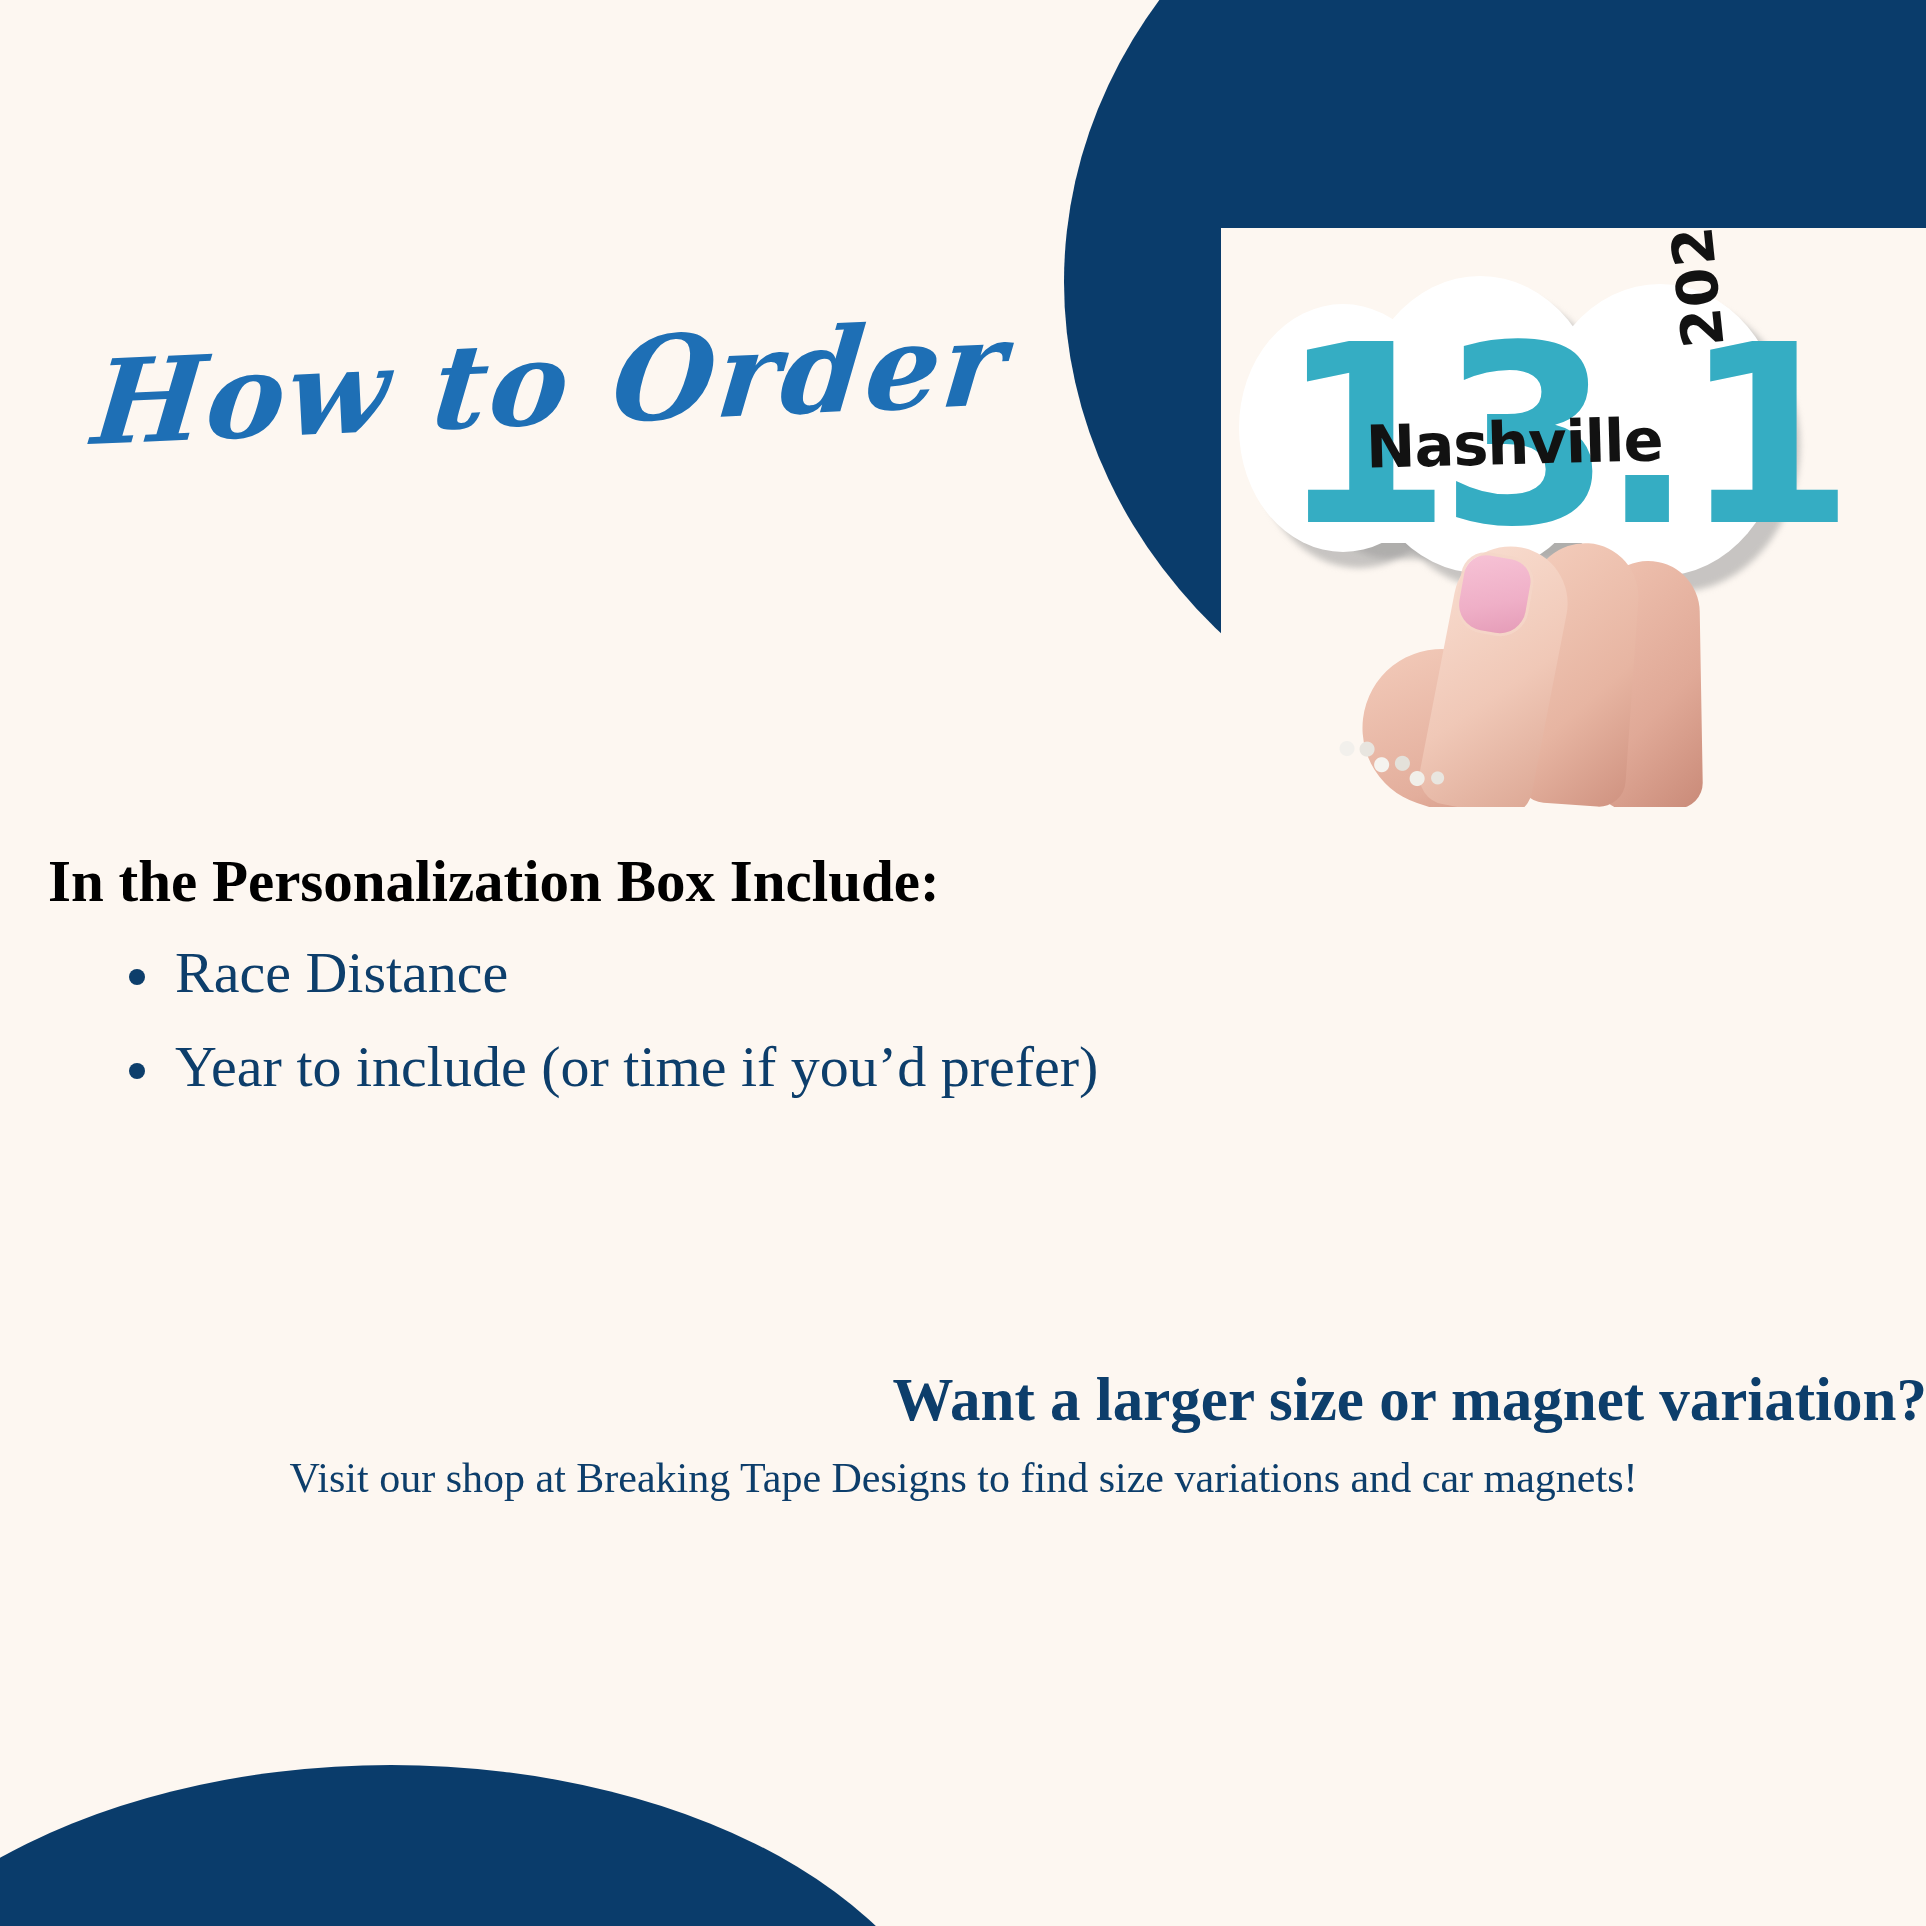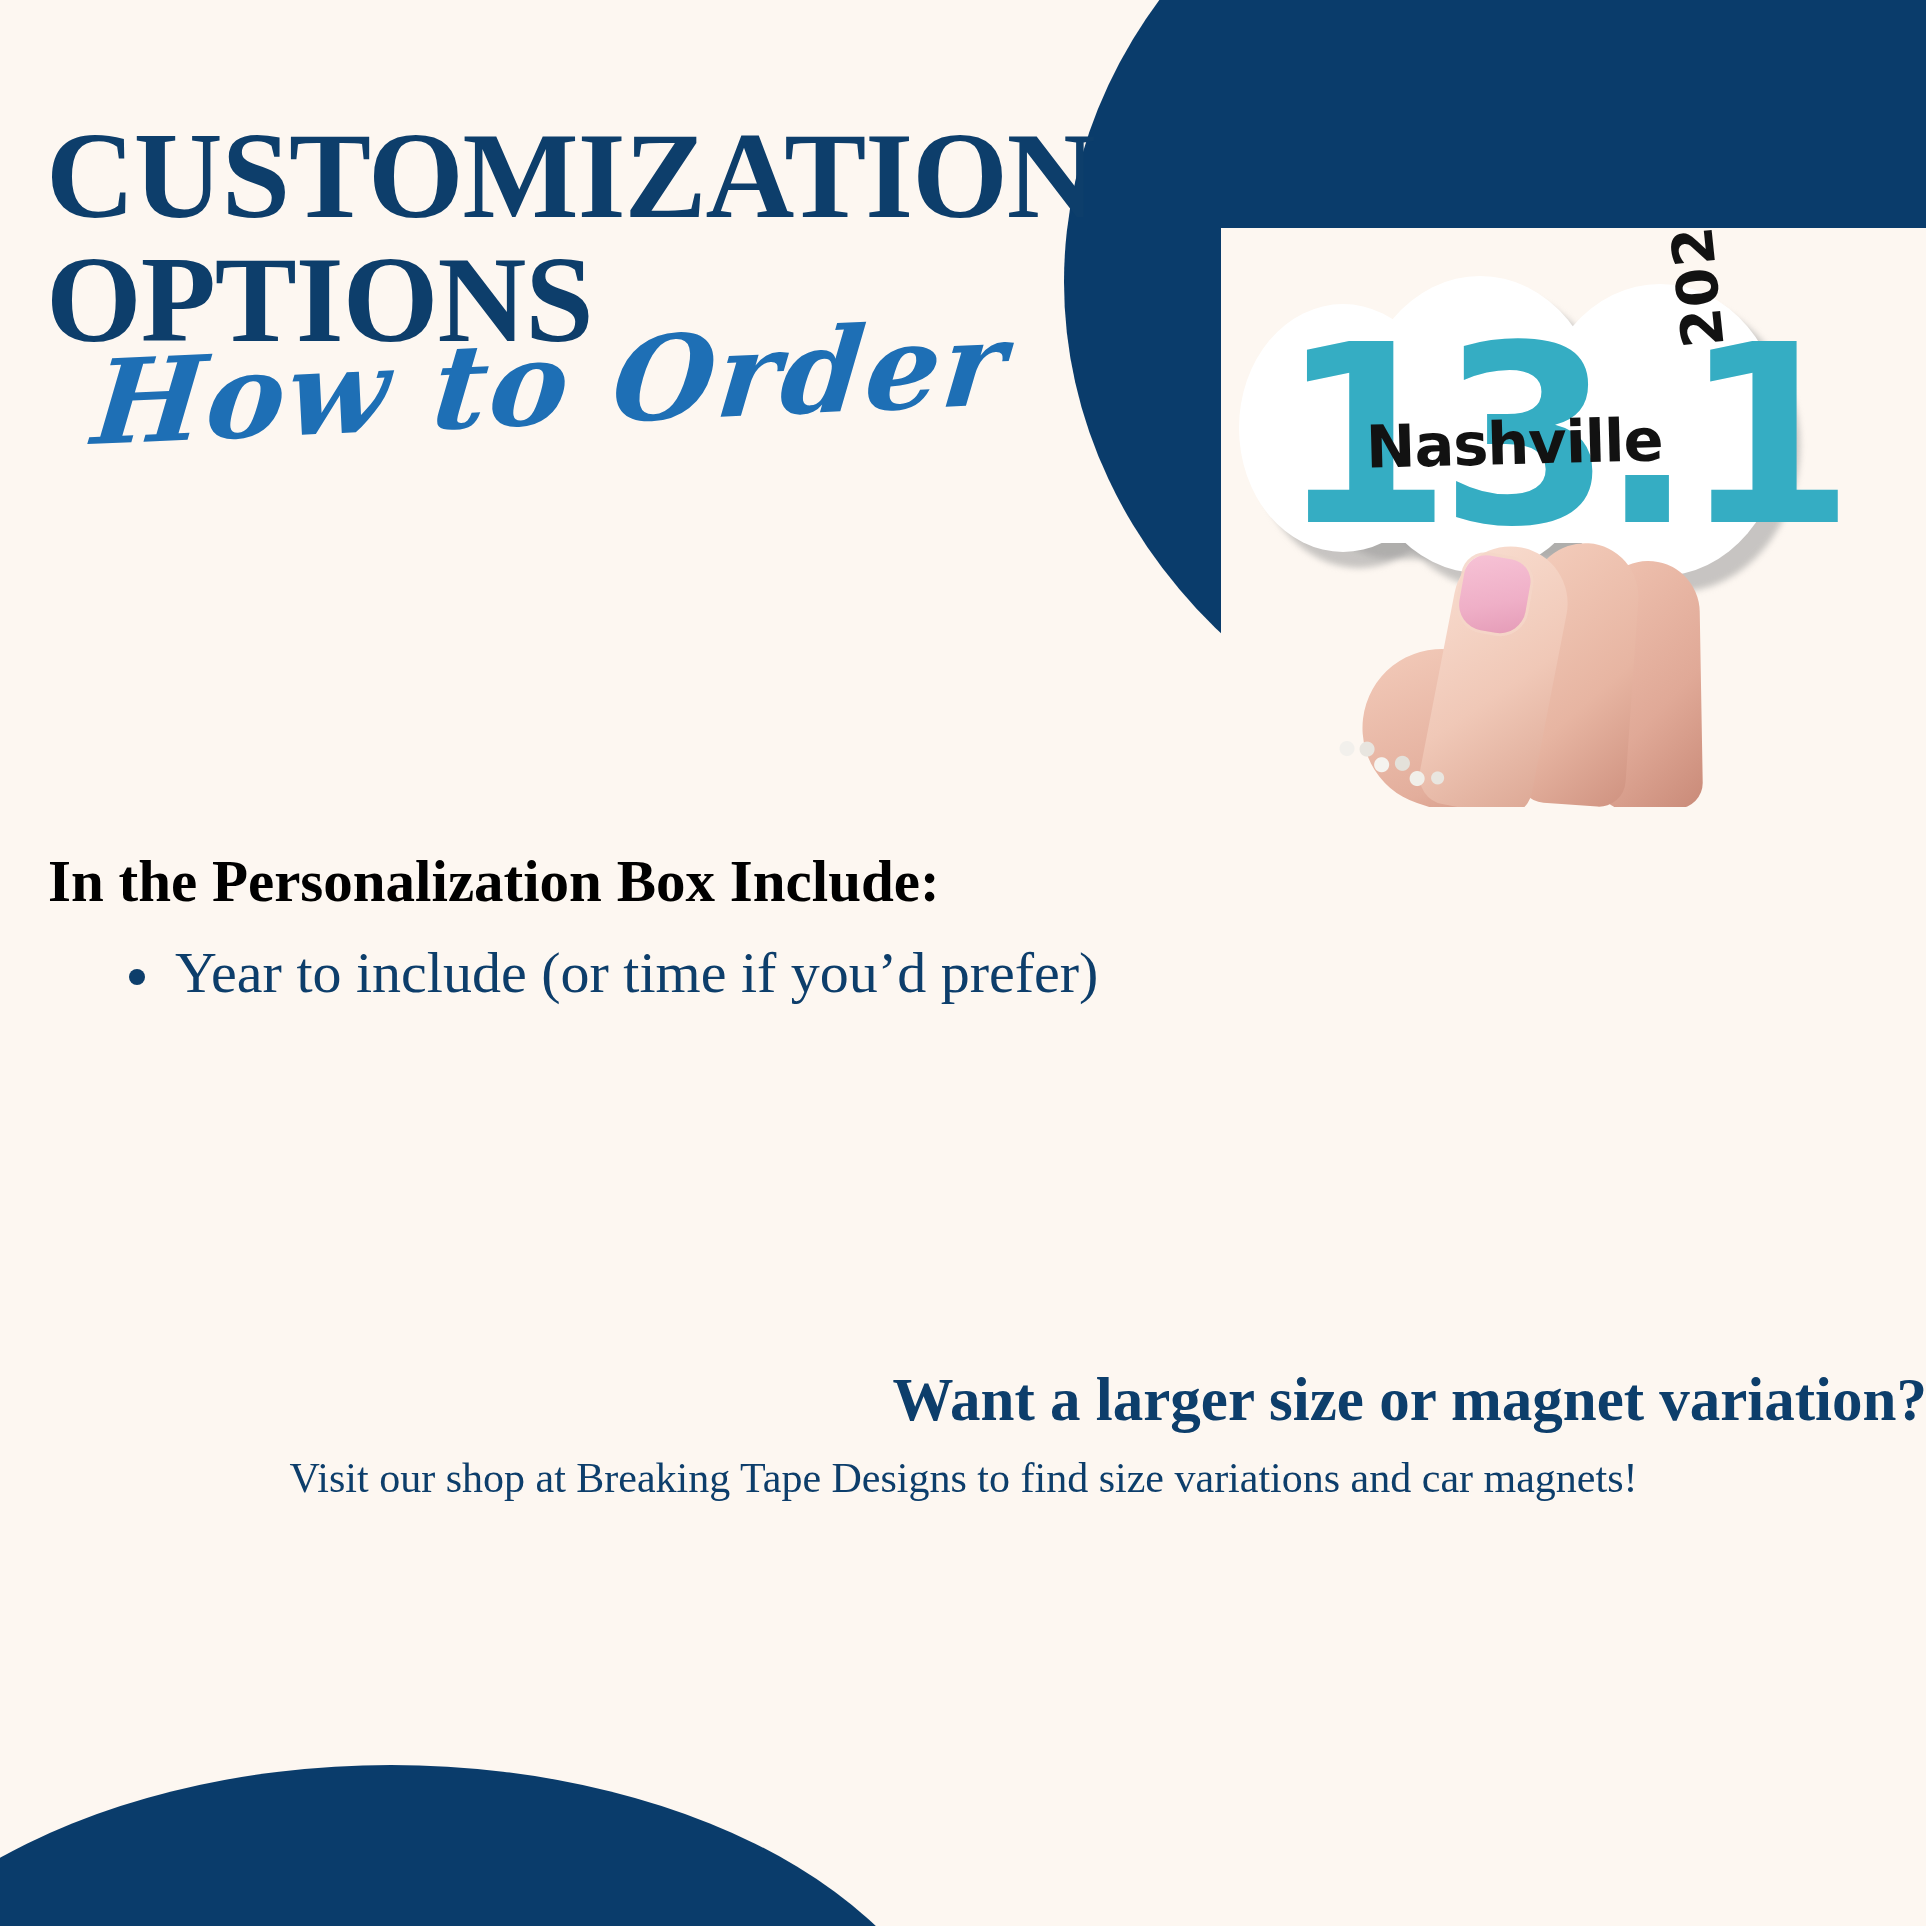--- a/index.html
+++ b/index.html
@@ -305,24 +305,20 @@
   }
 </style>
 </head>
 <body>
 
 <div id="poster">
 
   <div class="blob" id="blob-top-right"></div>
   <div class="blob" id="blob-bottom-left"></div>
 
-  <div id="headline-block">
-    <div class="headline-line" id="headline-line-1">CUSTOMIZATION</div>
-    <div class="headline-line" id="headline-line-2">OPTIONS</div>
-  </div>
 
   <div id="script-subtitle">How to Order</div>
 
   <div id="product-photo">
     <div id="photo-bg"></div>
 
     <div id="sticker">
       <div id="sticker-shadow">
         <div class="lobe" style="left:0px;  top:28px; width:208px; height:248px;"></div>
         <div class="lobe" style="left:117px; top:0px;  width:248px; height:297px;"></div>
@@ -349,20 +345,21 @@
       <div id="nail"></div>
       <div id="bracelet"></div>
     </div>
 
     <div id="photo-crop"></div>
   </div>
 
   <div id="body-copy">
     <div id="personalization-heading">In the Personalization Box Include:</div>
     <ul id="bullet-list">
+      <li>Race Distance</li>
       <li>Year to include (or time if you’d prefer)</li>
     </ul>
   </div>
 
   <div id="cta-block">
     <div id="cta-heading">Want a larger size or magnet variation?</div>
     <div id="cta-paragraph">Visit our shop at Breaking Tape Designs to find size variations and car magnets!</div>
   </div>
 
 </div>

